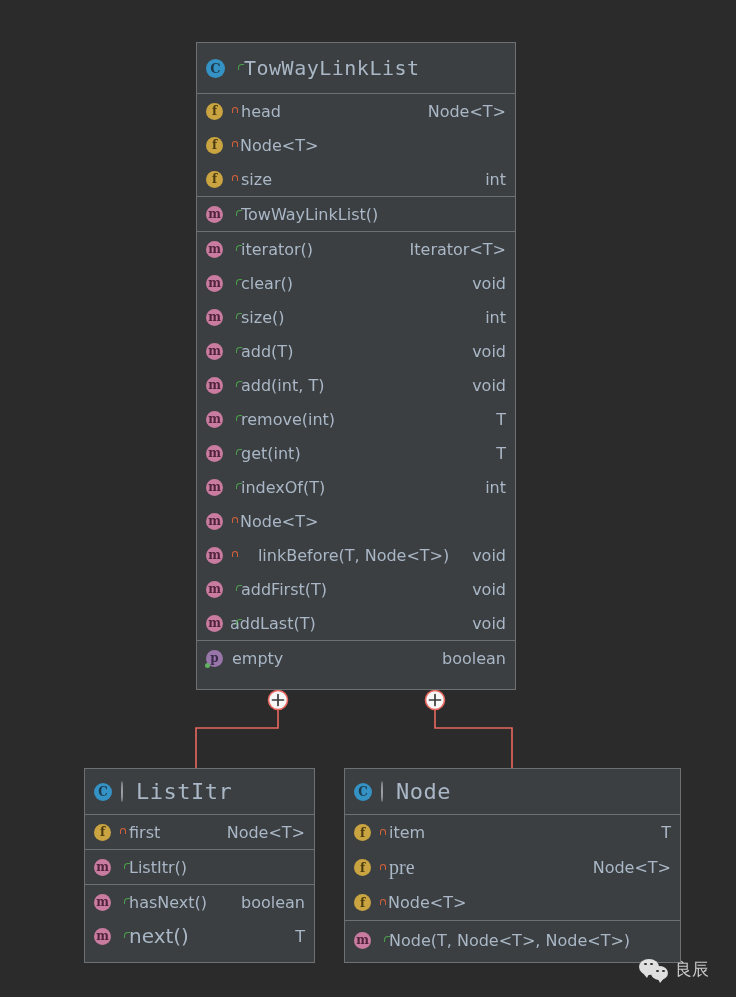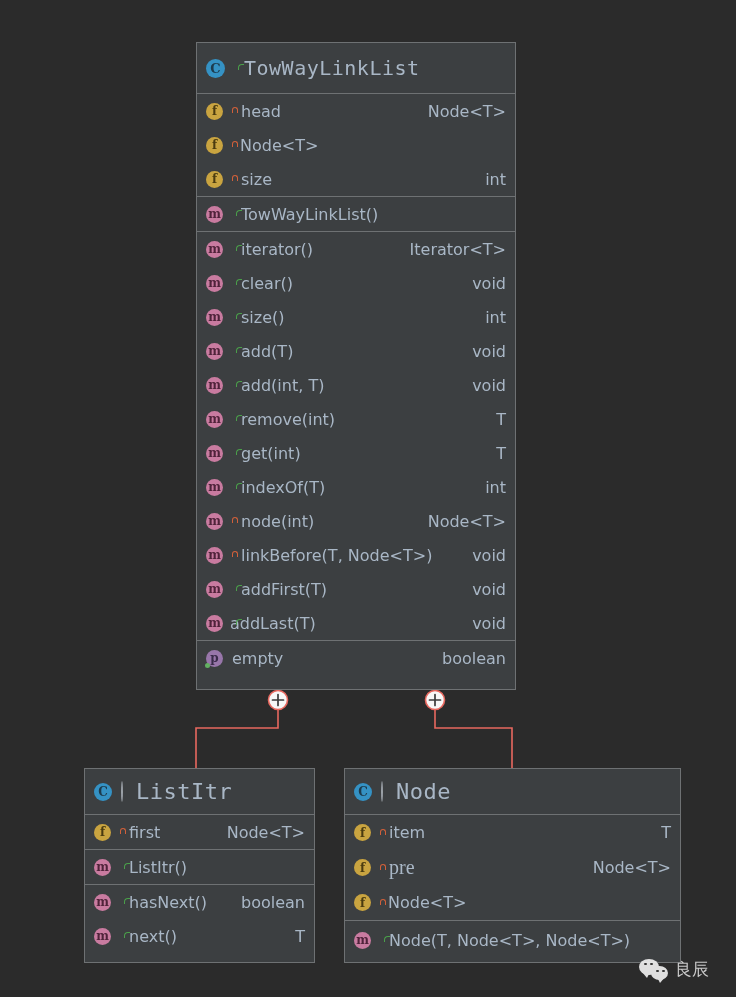--- a/index.html
+++ b/index.html
@@ -309,27 +309,26 @@
       </div>
       <div class="uml-row" style="height:34px;">
         <span class="badge badge-m" style="width:17px;height:17px;font-size:12px;">m</span>
         <span class="vis" style="margin-left:7px;"><span class="lock-open"></span></span>
         <span class="row-name" style="font-size:16px;margin-left:11px;">indexOf(T)</span>
         <span class="row-type" style="font-size:16px;">int</span>
       </div>
       <div class="uml-row" style="height:34px;">
         <span class="badge badge-m" style="width:17px;height:17px;font-size:12px;">m</span>
         <span class="vis" style="margin-left:7px;"><span class="lock-closed"></span></span>
-        <span class="row-name" style="font-size:16px;margin-left:11px;">node(int)</span>
-        <span class="row-type" style="font-size:16px;">Node&lt;T&gt;</span>
-      </div>
-      <div class="uml-row" style="height:34px;">
-        <span class="badge badge-m" style="width:17px;height:17px;font-size:12px;">m</span>
-        <span class="vis" style="margin-left:7px;"><span class="lock-closed"></span></span>
-        <span class="row-name" style="font-size:16px;margin-left:11px;">linkBefore(T, Node&lt;T&gt;)</span>
+        <span class="row-type" style="font-size:16px;">Node&lt;T&gt;</span>
+      </div>
+      <div class="uml-row" style="height:34px;">
+        <span class="badge badge-m" style="width:17px;height:17px;font-size:12px;">m</span>
+        <span class="vis" style="margin-left:7px;"><span class="lock-closed"></span></span>
+        <span class="row-name" style="font-size:16px;margin-left:11px;text-align:center;">linkBefore(T, Node&lt;T&gt;)</span>
         <span class="row-type" style="font-size:16px;margin-left:6px;">void</span>
       </div>
       <div class="uml-row" style="height:34px;">
         <span class="badge badge-m" style="width:17px;height:17px;font-size:12px;">m</span>
         <span class="vis" style="margin-left:7px;"><span class="lock-open"></span></span>
         <span class="row-name" style="font-size:16px;margin-left:11px;">addFirst(T)</span>
         <span class="row-type" style="font-size:16px;">void</span>
       </div>
       <div class="uml-row" style="height:34px;">
         <span class="badge badge-m" style="width:17px;height:17px;font-size:12px;">m</span>
@@ -380,21 +379,21 @@
     <div class="uml-section">
       <div class="uml-row" style="height:34px;">
         <span class="badge badge-m" style="width:17px;height:17px;font-size:12px;">m</span>
         <span class="vis" style="margin-left:7px;"><span class="lock-open"></span></span>
         <span class="row-name" style="font-size:16px;margin-left:11px;">hasNext()</span>
         <span class="row-type" style="font-size:16px;margin-left:6px;">boolean</span>
       </div>
       <div class="uml-row" style="height:34px;">
         <span class="badge badge-m" style="width:17px;height:17px;font-size:12px;">m</span>
         <span class="vis" style="margin-left:7px;"><span class="lock-open"></span></span>
-        <span class="row-name" style="font-size:16px;margin-left:11px;">next()</span>
+        <span class="row-name" style="font-size:20px;margin-left:11px;">next()</span>
         <span class="row-type" style="font-size:16px;">T</span>
       </div>
     </div>
   </div>
 
   <div class="uml-box" style="left:344px; top:768px; width:337px; height:195px;">
 
     <div class="uml-header" style="height:46px;">
       <span class="badge badge-c" style="width:18px;height:18px;font-size:12px;">C</span>
       <span class="vis" style="margin-left:9px;">

